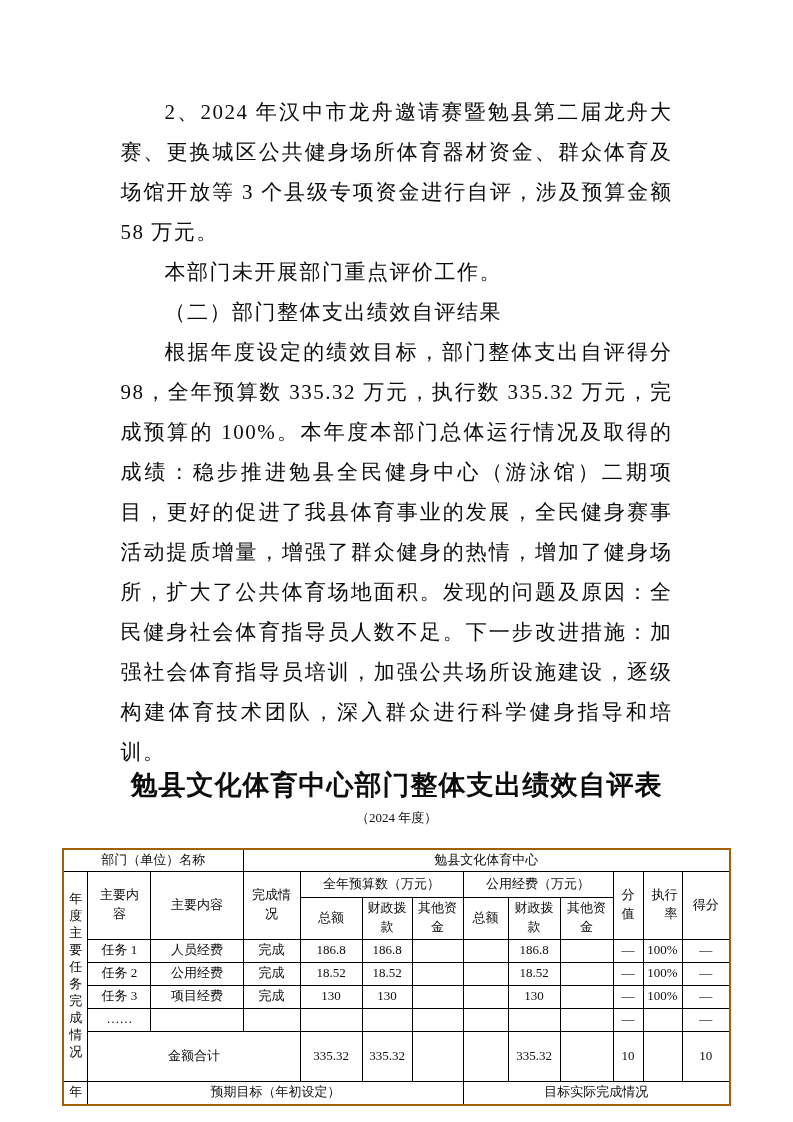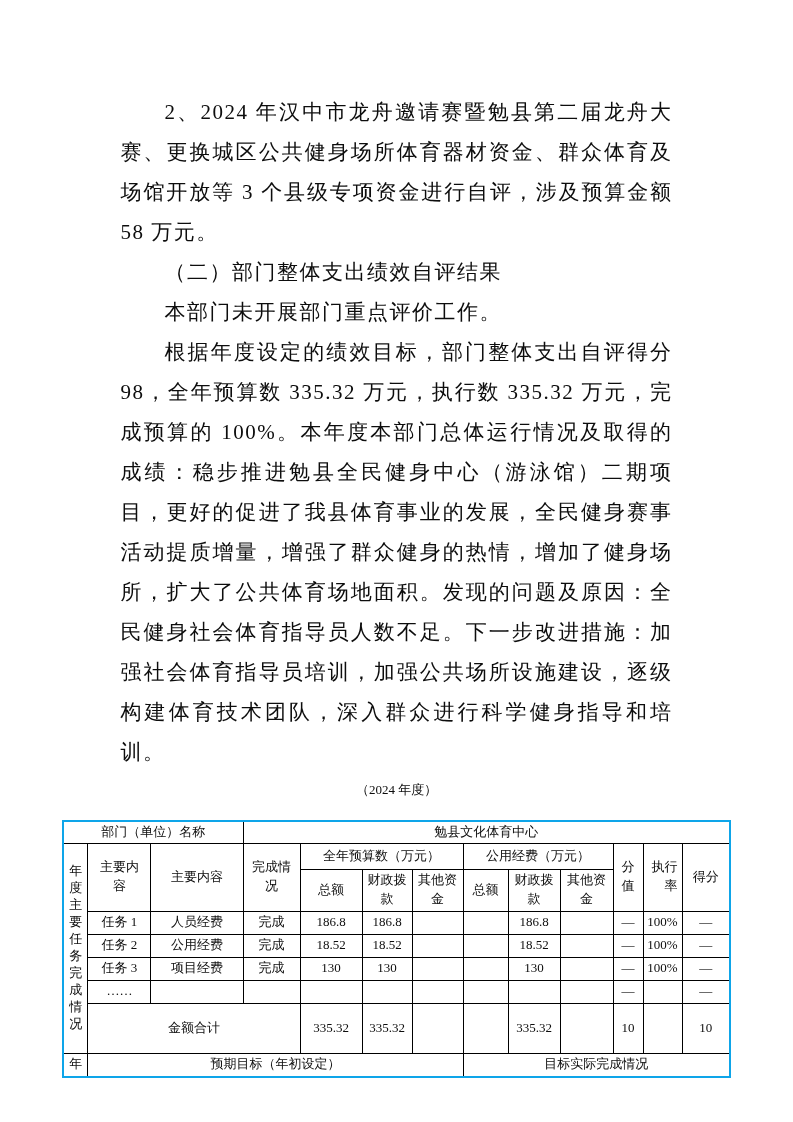--- a/index.html
+++ b/index.html
@@ -43,21 +43,21 @@
     font-size: 13px;
     line-height: 20px;
     margin: 8px;
   }
   
   table.perf {
     width: 667px;
     margin: 20px auto 0 auto;
     border-collapse: collapse;
     table-layout: fixed;
-    border: 2px solid #0ea5e9;
+    border: 2px solid #a16207;
     font-size: 13px;
     line-height: 1.45;
   }
   table.perf td {
     border: 1px solid #000;
     text-align: center;
     vertical-align: middle;
     padding: 0 1px;
     overflow: hidden;
   }
@@ -81,25 +81,26 @@
   .hw2 { display: inline-block; width: 2.3em;  word-break: break-all; text-align: right; }
   .hw3 { display: inline-block; width: 3.2em;  word-break: break-all; }
 </style>
 </head>
 <body>
 
 <div class="page">
 
   <div class="body-text">
     <p>2、2024 年汉中市龙舟邀请赛暨勉县第二届龙舟大赛、更换城区公共健身场所体育器材资金、群众体育及场馆开放等 3 个县级专项资金进行自评，涉及预算金额 58 万元。</p>
+    <p>本部门未开展部门重点评价工作。</p>
     <p>（二）部门整体支出绩效自评结果</p>
-    <p>本部门未开展部门重点评价工作。</p>
     <p>根据年度设定的绩效目标，部门整体支出自评得分 98，全年预算数 335.32 万元，执行数 335.32 万元，完成预算的 100%。本年度本部门总体运行情况及取得的成绩：稳步推进勉县全民健身中心（游泳馆）二期项目，更好的促进了我县体育事业的发展，全民健身赛事活动提质增量，增强了群众健身的热情，增加了健身场所，扩大了公共体育场地面积。发现的问题及原因：全民健身社会体育指导员人数不足。下一步改进措施：加强社会体育指导员培训，加强公共场所设施建设，逐级构建体育技术团队，深入群众进行科学健身指导和培训。</p>
   </div>
 
+  <h1 class="tbl-title">勉县文化体育中心部门整体支出绩效自评表</h1>
   <p class="tbl-subtitle">（2024 年度）</p>
 
   <table class="perf">
     <colgroup>
       <col style="width:25px">
         <col style="width:63px">
         <col style="width:92px">
       <col style="width:57px">
         <col style="width:62px">
         <col style="width:50px">

